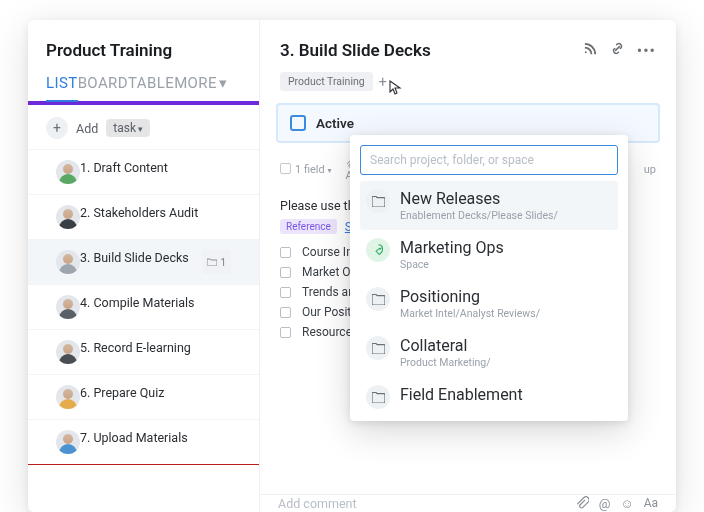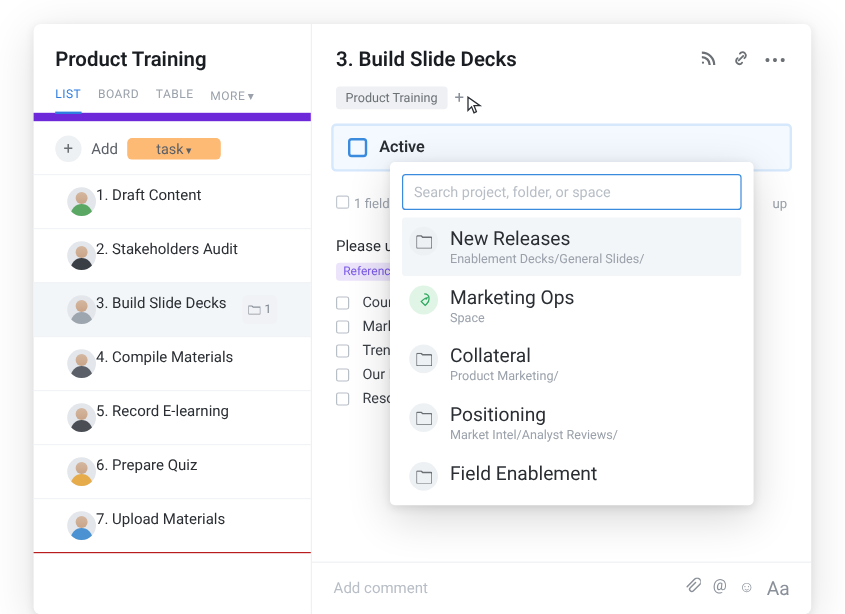--- a/index.html
+++ b/index.html
@@ -1,26 +1,26 @@
 <!DOCTYPE html>
 <html><head>
 <meta charset="utf-8">
 <style>
 *{box-sizing:border-box;margin:0;padding:0;font-family:-apple-system,BlinkMacSystemFont,"Segoe UI",Roboto,sans-serif}
 body{background:#fff;width:704px;height:512px;overflow:hidden;position:relative}
 .app{display:flex;position:absolute;left:28px;top:20px;right:28px;bottom:0;background:#fff;border-radius:6px;box-shadow:0 8px 40px rgba(0,0,0,.12),0 2px 8px rgba(0,0,0,.08)}
 .sidebar{width:232px;padding:20px 0 0;border-right:1px solid #eef0f3}
 .sb-title{font-size:17px;font-weight:600;color:#1a1d21;padding:0 18px 14px}
-.view-tabs{display:flex;gap:14px;padding:0 18px;border-bottom:7px solid #6d28d9;font-size:10px;color:#9aa1aa;letter-spacing:.4px}
+.view-tabs{display:flex;padding:0 18px;border-bottom:4px solid #6d28d9;font-size:15px;color:#9aa1aa;letter-spacing:.4px}
 .vt{padding-bottom:8px;cursor:pointer}
 .vt.active{color:#2f7de1;border-bottom:2px solid #2f7de1;margin-bottom:-1px}
 .vt .chev{margin-left:2px}
 .add-row{display:flex;align-items:center;gap:8px;padding:12px 18px 10px;font-size:12.5px;color:#5b6068}
 .plus-circ{width:22px;height:22px;border-radius:50%;background:#eef1f4;display:flex;align-items:center;justify-content:center;color:#6b7075;font-size:14px}
-.task-pill{background:#fdba74;border-radius:4px;padding:2px 24px;color:#5b6068;font-size:12px}
+.task-pill{background:#e5e5e5;border-radius:4px;padding:2px 7px;color:#5b6068;font-size:12px}
 .task-pill .chev{margin-left:2px;font-size:9px}
 .task-list .task{display:flex;gap:0;padding:10px 28px;border-top:1px solid #f1f3f6;font-size:12.5px;color:#2a2e33;cursor:pointer}
 .task.selected{background:#f3f6f9}
 .task:last-child{border-bottom:1px solid #b91c1c}
 .avatar{width:24px;height:24px;border-radius:50%;flex:0 0 24px;background:#e3e6ea;position:relative;overflow:hidden;display:flex;align-items:flex-end;justify-content:center}
 .avatar::before{content:"";width:10px;height:10px;border-radius:50%;background:linear-gradient(#d4b8a0,#c9a488);position:absolute;top:4px}
 .avatar::after{content:"";width:18px;height:12px;border-radius:10px 10px 0 0;background:#6b7280;position:absolute;bottom:-2px}
 .avatar.a1::after{background:#5ba864}.avatar.a2::after{background:#3a3f46}.avatar.a3::after{background:#9da5af}
 .avatar.a4::after{background:#5b6068}.avatar.a5::after{background:#4a4e54}.avatar.a6::after{background:#e6ab4a}.avatar.a7::after{background:#4a92d1}
 .folder-pill{margin-left:auto;display:flex;align-items:center;gap:3px;background:#f0f2f5;border-radius:4px;padding:1px 5px;font-size:10px;color:#7a818a}
@@ -40,24 +40,24 @@
 .status-box .lbl{font-size:13.5px;font-weight:600;color:#2a2e33}
 .field-row{display:flex;align-items:center;gap:14px;padding:4px 20px 12px;color:#9aa1aa;font-size:11px}
 .chk-sm{width:11px;height:11px;border:1.3px solid #c2c8cf;border-radius:2px;display:inline-block;vertical-align:-1px;margin-right:4px}
 .body-txt{padding:4px 20px 0;font-size:12.5px;color:#2a2e33}
 .ref-row{display:flex;align-items:center;gap:8px;margin:6px 0 8px}
 .ref-tag{background:#ebe4fb;color:#7a57e6;font-size:10px;padding:2px 6px;border-radius:3px}
 .ref-link{color:#2f7de1;text-decoration:underline;font-size:12px}
 .bullets{list-style:none}
 .bullets li{display:flex;align-items:center;gap:7px;font-size:12px;color:#3a3f46;padding:3px 0}
 .bullets .chk-sm{border-color:#b8bec6}
-.comment-bar{margin-top:auto;border-top:1px solid #eef0f3;padding:12px 18px;display:flex;align-items:center;gap:12px}
+.comment-bar{margin-top:auto;border-top:1px solid #eef0f3;padding:1px 18px;display:flex;align-items:center;gap:12px}
 .comment-bar .ph{color:#b8bec6;font-size:12.5px}
 .comment-bar .icons{margin-left:auto;display:flex;gap:10px;color:#8a9099;font-size:13px}
-.dropdown{position:absolute;right:48px;top:115px;width:303px;background:#fff;border-radius:4px;box-shadow:0 10px 36px rgba(0,0,0,.16),0 2px 8px rgba(0,0,0,.1);padding:10px;z-index:10}
+.dropdown{position:absolute;right:48px;top:115px;width:278px;background:#fff;border-radius:4px;box-shadow:0 10px 36px rgba(0,0,0,.16),0 2px 8px rgba(0,0,0,.1);padding:10px;z-index:10}
 .dd-search{width:100%;border:1.5px solid #3a8bdd;border-radius:3px;padding:7px 9px;font-size:12px;outline:none}
 .dd-search::placeholder{color:#b8bec6}
 .dd-list{margin-top:6px;overflow:hidden}
 .dd-item{display:flex;align-items:flex-start;gap:10px;padding:8px 6px;border-radius:3px;cursor:pointer;position:relative}
 .dd-item.hl{background:#f3f6f9}
 .dd-item.hl::before{content:"";position:absolute;left:-10px;top:0;bottom:0;width:3px;background:#f2a93b}
 .dd-icon{width:24px;height:24px;border-radius:50%;background:#eef1f4;display:flex;align-items:center;justify-content:center;color:#6b7075;font-size:12px;flex:0 0 24px}
 .dd-icon.rocket{background:#e0f5e6}
 .dd-item .name{font-size:16px;color:#2a2e33}
 .dd-item .sub{font-size:10.5px;color:#9aa1aa;margin-top:1px}
@@ -188,37 +188,37 @@
     <div class="comment-bar">
       <span class="ph">Add comment</span>
       <span class="icons">
         <span>
             <svg width="14" height="14" viewBox="0 0 16 16">
               <path d="M11 5l-5 5a2 2 0 1 0 3 3l6-6a3.5 3.5 0 1 0-5-5L3 9" fill="none" stroke="#8a9099" stroke-width="1.4" stroke-linecap="round"></path>
             </svg>
           </span>
         <span>@</span>
         <span>☺</span>
-        <span style="font-size:16px">Aa</span>
+        <span style="font-size:12px">Aa</span>
       </span>
     </div>
   </div>
 
   <div class="dropdown">
     <input class="dd-search" placeholder="Search project, folder, or space" style="">
     <div class="dd-list">
       <div class="dd-item hl">
         <span class="dd-icon">
             <svg width="13" height="11" viewBox="0 0 13 11">
               <path d="M0 1.5A1 1 0 0 1 1 .5h3l1.2 1.2H12a1 1 0 0 1 1 1V10a1 1 0 0 1-1 1H1a1 1 0 0 1-1-1z" fill="none" stroke="#6b7075" stroke-width="1.2"></path>
             </svg>
           </span>
         <div>
             <div class="name">New Releases</div>
-            <div class="sub">Enablement Decks/General Slides/</div>
+            <div class="sub">Enablement Decks/Please Slides/</div>
           </div>
       </div>
       <div class="dd-item">
         <span class="dd-icon rocket">
             <svg width="13" height="13" viewBox="0 0 16 16">
               <path d="M8 1c3 0 5 2 5 5 0 2-1 4-2.5 5.5L9 13l-2-2-2-2 1.5-1.5C8 6 10 5 12 5" fill="none" stroke="#2ea860" stroke-width="1.3"></path>
               <circle cx="10" cy="6" r="1" fill="#2ea860"></circle>
             </svg>
           </span>
         <div>
@@ -226,35 +226,35 @@
             <div class="sub">Space</div>
           </div>
       </div>
       <div class="dd-item">
         <span class="dd-icon">
             <svg width="13" height="11" viewBox="0 0 13 11">
               <path d="M0 1.5A1 1 0 0 1 1 .5h3l1.2 1.2H12a1 1 0 0 1 1 1V10a1 1 0 0 1-1 1H1a1 1 0 0 1-1-1z" fill="none" stroke="#6b7075" stroke-width="1.2"></path>
             </svg>
           </span>
         <div>
+            <div class="name">Positioning</div>
+            <div class="sub">Market Intel/Analyst Reviews/</div>
+          </div>
+      </div>
+      <div class="dd-item">
+        <span class="dd-icon">
+            <svg width="13" height="11" viewBox="0 0 13 11">
+              <path d="M0 1.5A1 1 0 0 1 1 .5h3l1.2 1.2H12a1 1 0 0 1 1 1V10a1 1 0 0 1-1 1H1a1 1 0 0 1-1-1z" fill="none" stroke="#6b7075" stroke-width="1.2"></path>
+            </svg>
+          </span>
+        <div>
             <div class="name">Collateral</div>
             <div class="sub">Product Marketing/</div>
           </div>
       </div>
-      <div class="dd-item">
-        <span class="dd-icon">
-            <svg width="13" height="11" viewBox="0 0 13 11">
-              <path d="M0 1.5A1 1 0 0 1 1 .5h3l1.2 1.2H12a1 1 0 0 1 1 1V10a1 1 0 0 1-1 1H1a1 1 0 0 1-1-1z" fill="none" stroke="#6b7075" stroke-width="1.2"></path>
-            </svg>
-          </span>
-        <div>
-            <div class="name">Positioning</div>
-            <div class="sub">Market Intel/Analyst Reviews/</div>
-          </div>
-      </div>
       <div class="dd-item last">
         <span class="dd-icon">
             <svg width="13" height="11" viewBox="0 0 13 11">
               <path d="M0 1.5A1 1 0 0 1 1 .5h3l1.2 1.2H12a1 1 0 0 1 1 1V10a1 1 0 0 1-1 1H1a1 1 0 0 1-1-1z" fill="none" stroke="#6b7075" stroke-width="1.2"></path>
             </svg>
           </span>
         <div>
             <div class="name">Field Enablement</div>
           </div>
       </div>

